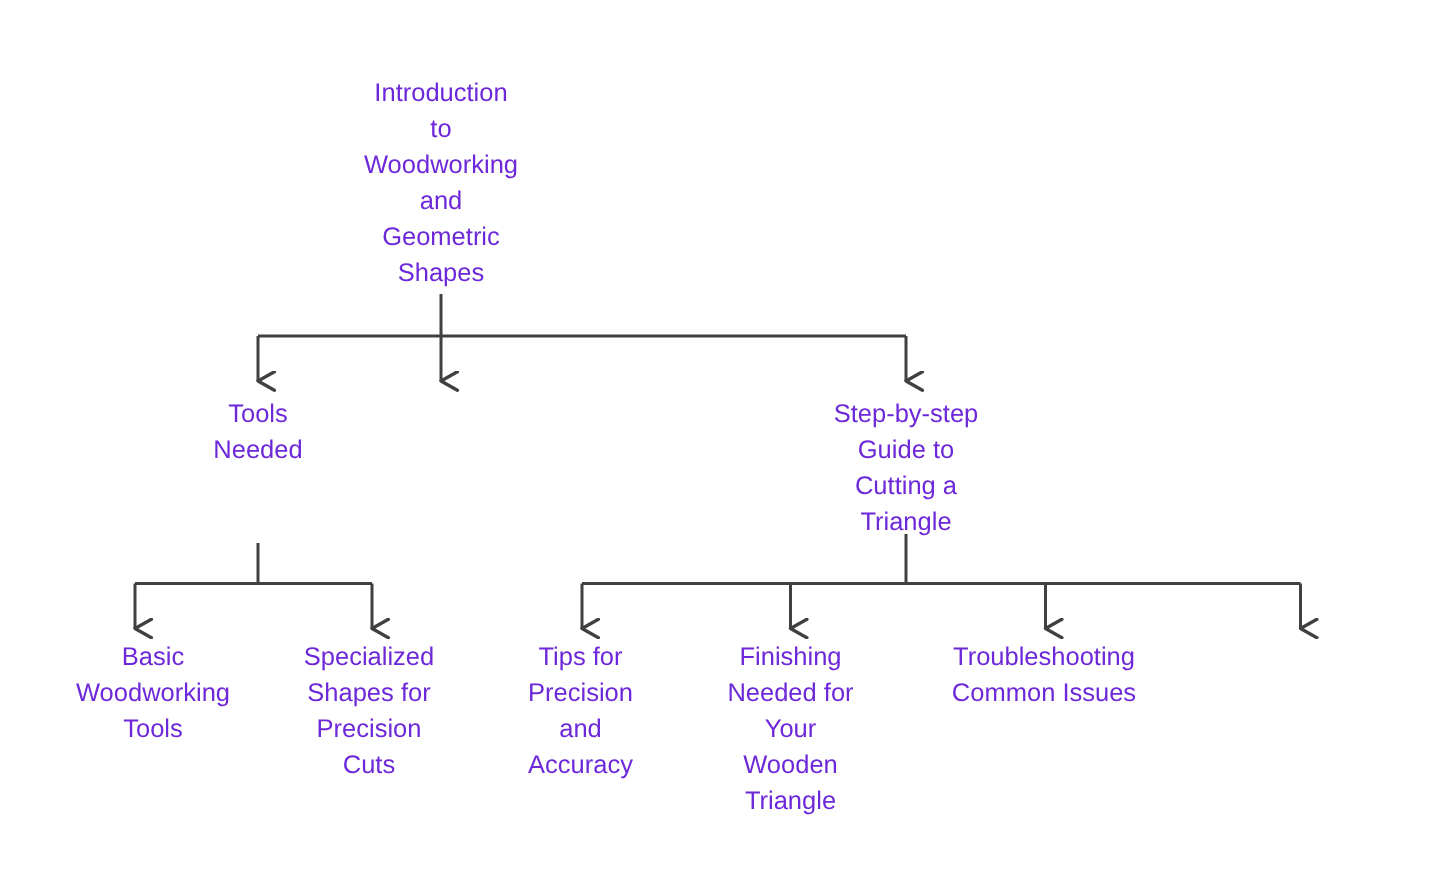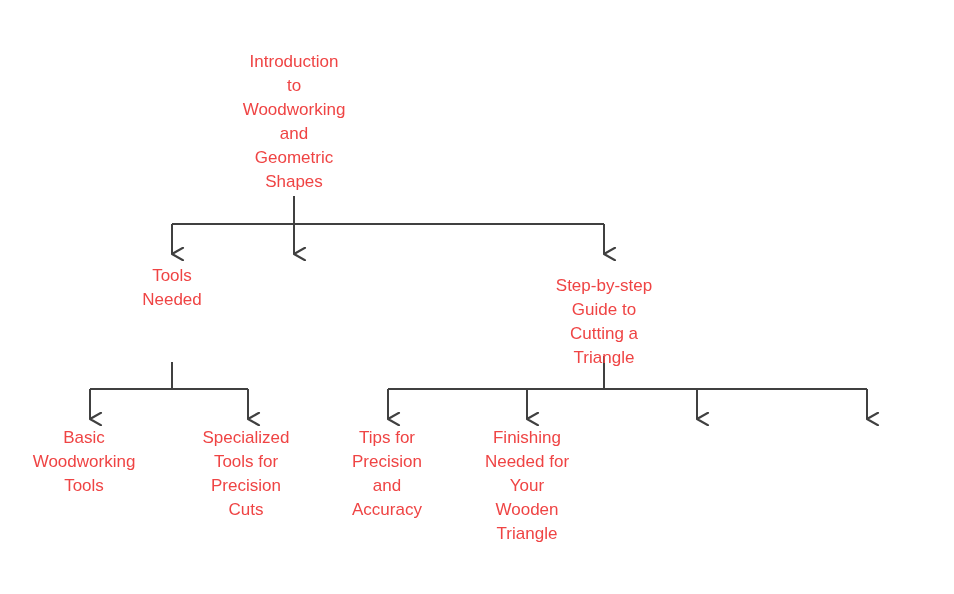--- a/index.html
+++ b/index.html
@@ -23,35 +23,35 @@
     position: absolute;
     left: 0;
     top: 0;
     width: 954px;
     height: 594px;
     pointer-events: none;
   }
   .node {
     position: absolute;
     text-align: center;
-    color: #ef4444;
+    color: #6d28d9;
     font-size: 17px;
     line-height: 24px;
     font-family: "Liberation Sans", sans-serif;
     white-space: pre-line;
     transform: translateX(-50%);
   }
   
   .n-root  { left: 294px; top: 50px;  width: 170px; }
   
   .n-tools  { left: 172px; top: 264px; width: 140px; }
   .n-safety { left: 294px; top: 264px; width: 140px; }
-  .n-guide  { left: 604px; top: 264px; width: 150px; margin-top: 10px; }
+  .n-guide  { left: 604px; top: 264px; width: 150px; }
   
-  .n-basic  { left: 84px;  top: 426px; width: 160px; }
+  .n-basic  { left: 102px;  top: 426px; width: 160px; }
   .n-spec   { left: 246px; top: 426px; width: 140px; }
   
   .n-tips   { left: 387px; top: 426px; width: 120px; }
   .n-finish { left: 527px; top: 426px; width: 140px; }
   .n-trouble{ left: 696px; top: 426px; width: 180px; }
   .n-adv    { left: 866px; top: 426px; width: 160px; }
 </style>
 </head>
 <body>
 
@@ -102,27 +102,29 @@
 Needed</div>
   <div class="node n-guide">Step-by-step
 Guide to
 Cutting a
 Triangle</div>
 
   <div class="node n-basic">Basic
 Woodworking
 Tools</div>
   <div class="node n-spec">Specialized
-Tools for
+Shapes for
 Precision
 Cuts</div>
 
   <div class="node n-tips">Tips for
 Precision
 and
 Accuracy</div>
   <div class="node n-finish">Finishing
 Needed for
 Your
 Wooden
 Triangle</div>
+  <div class="node n-trouble">Troubleshooting
+Common Issues</div>
 
 </div>
 
 </body></html>

